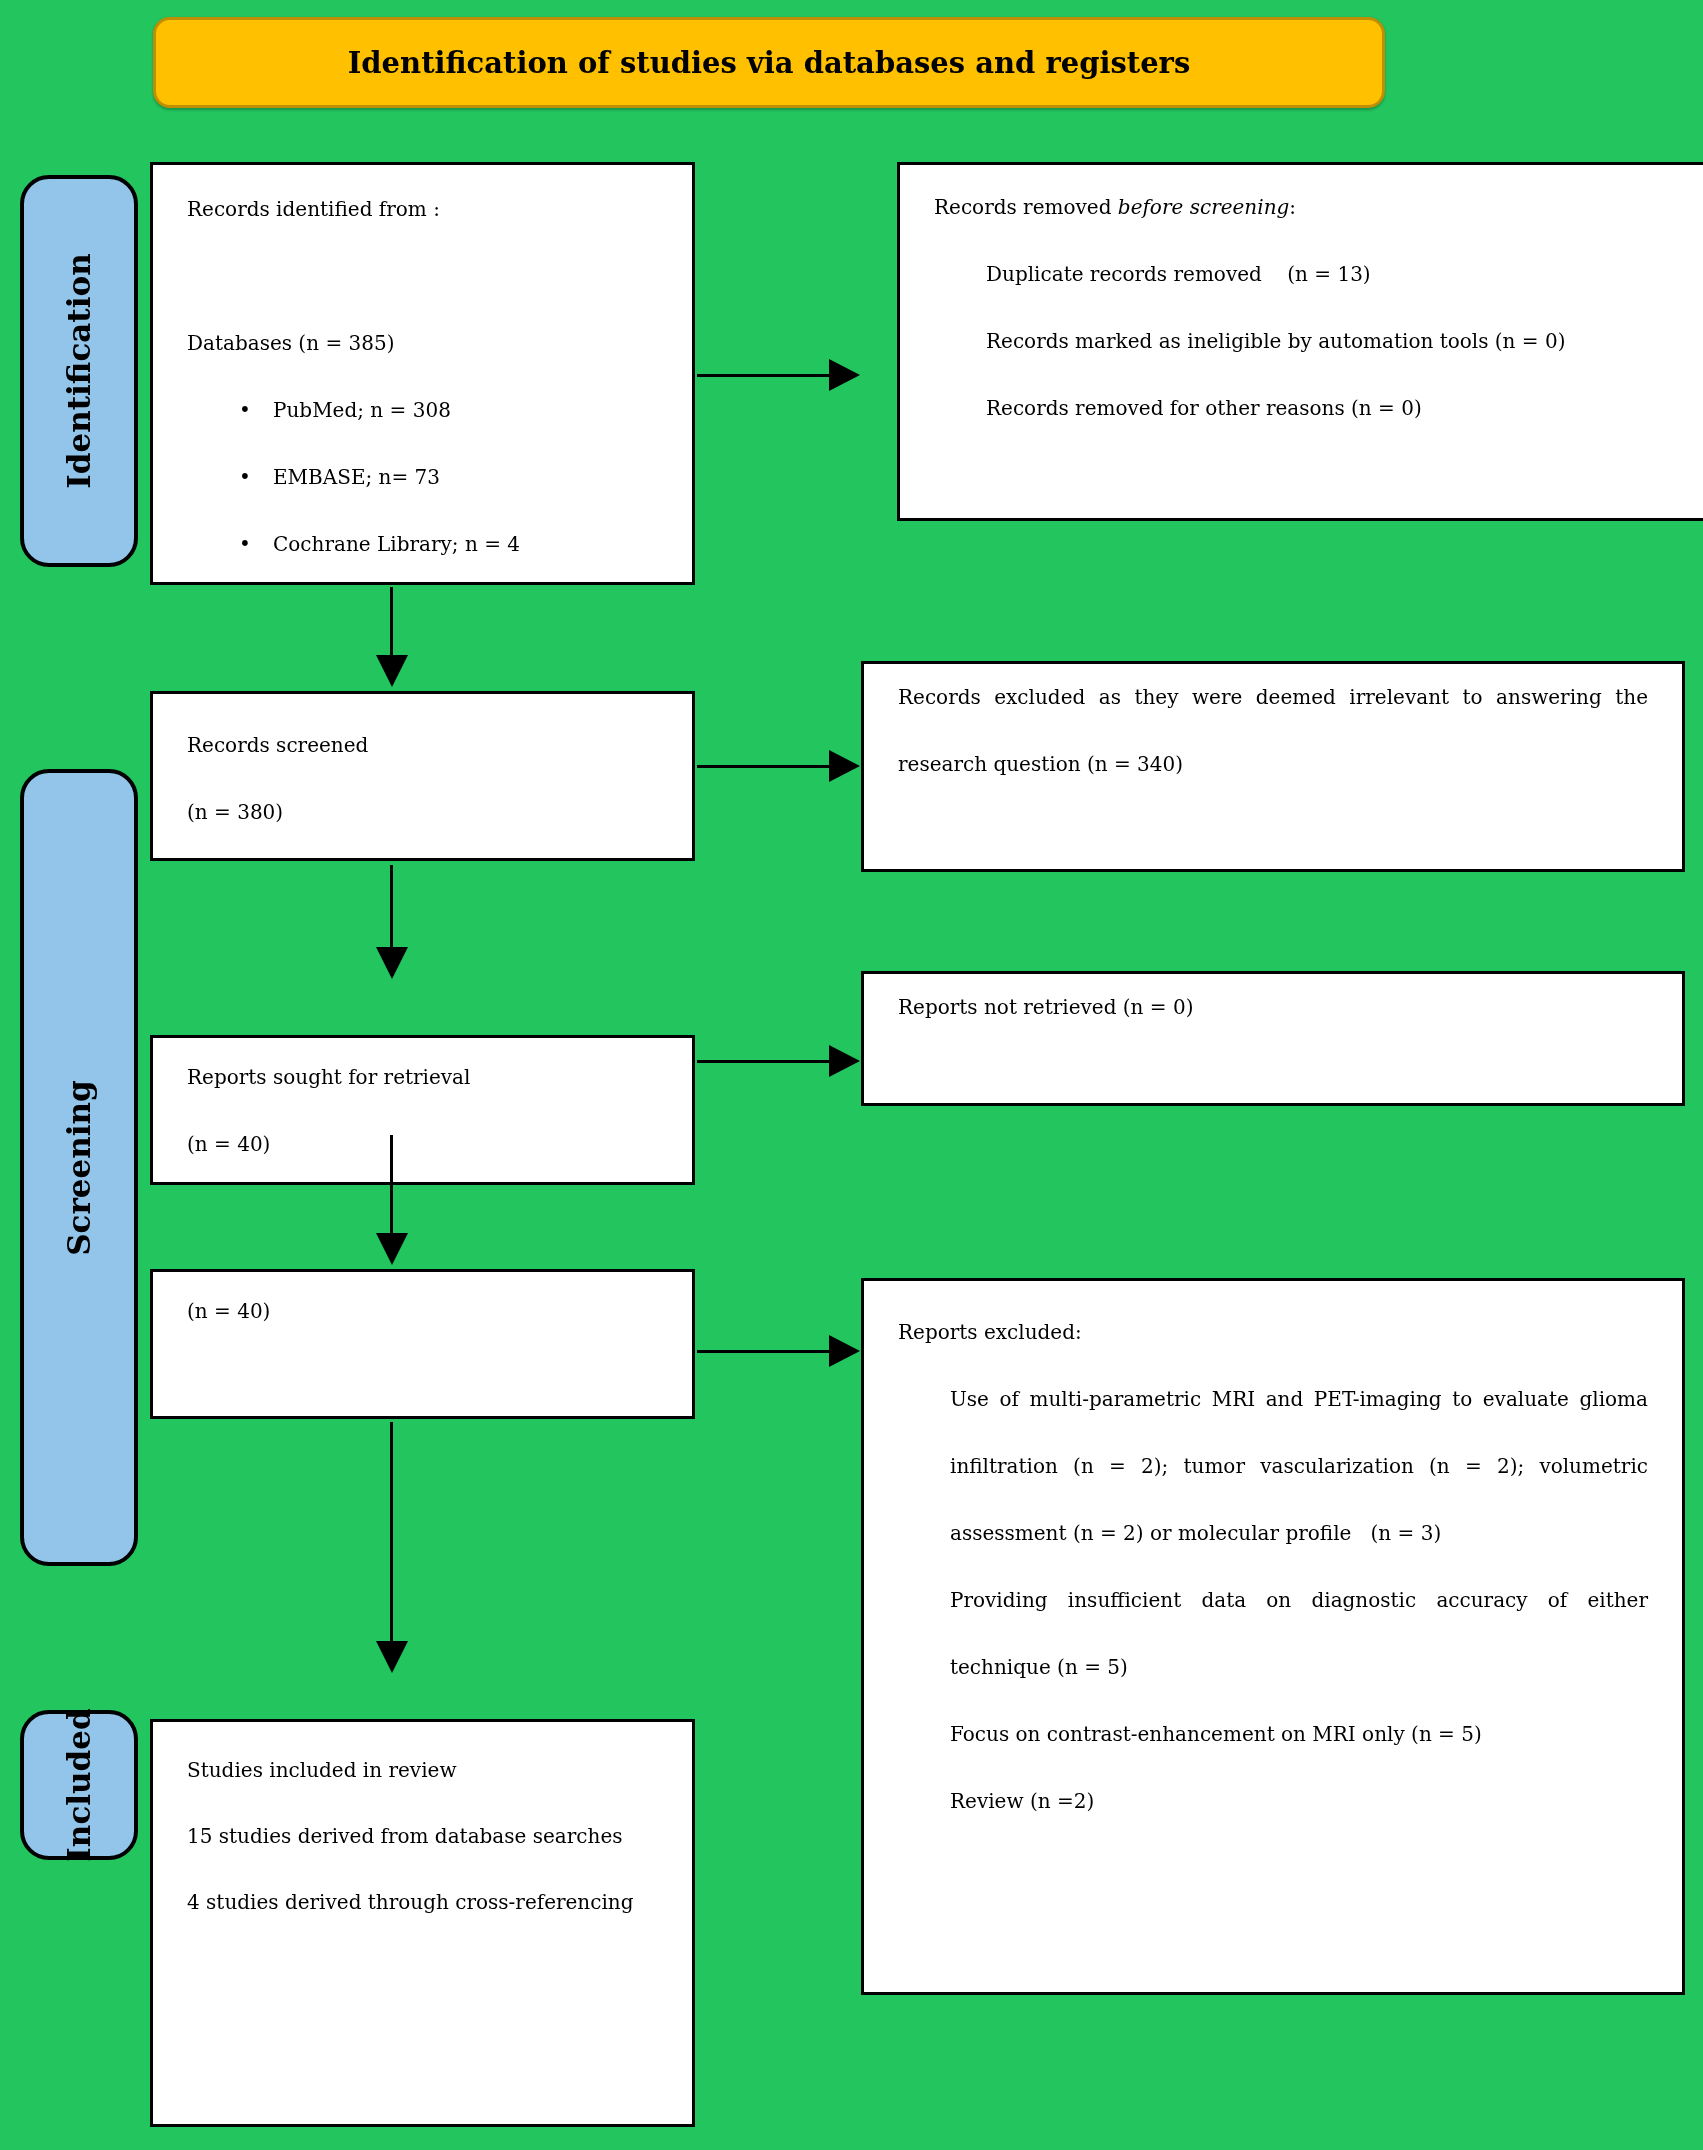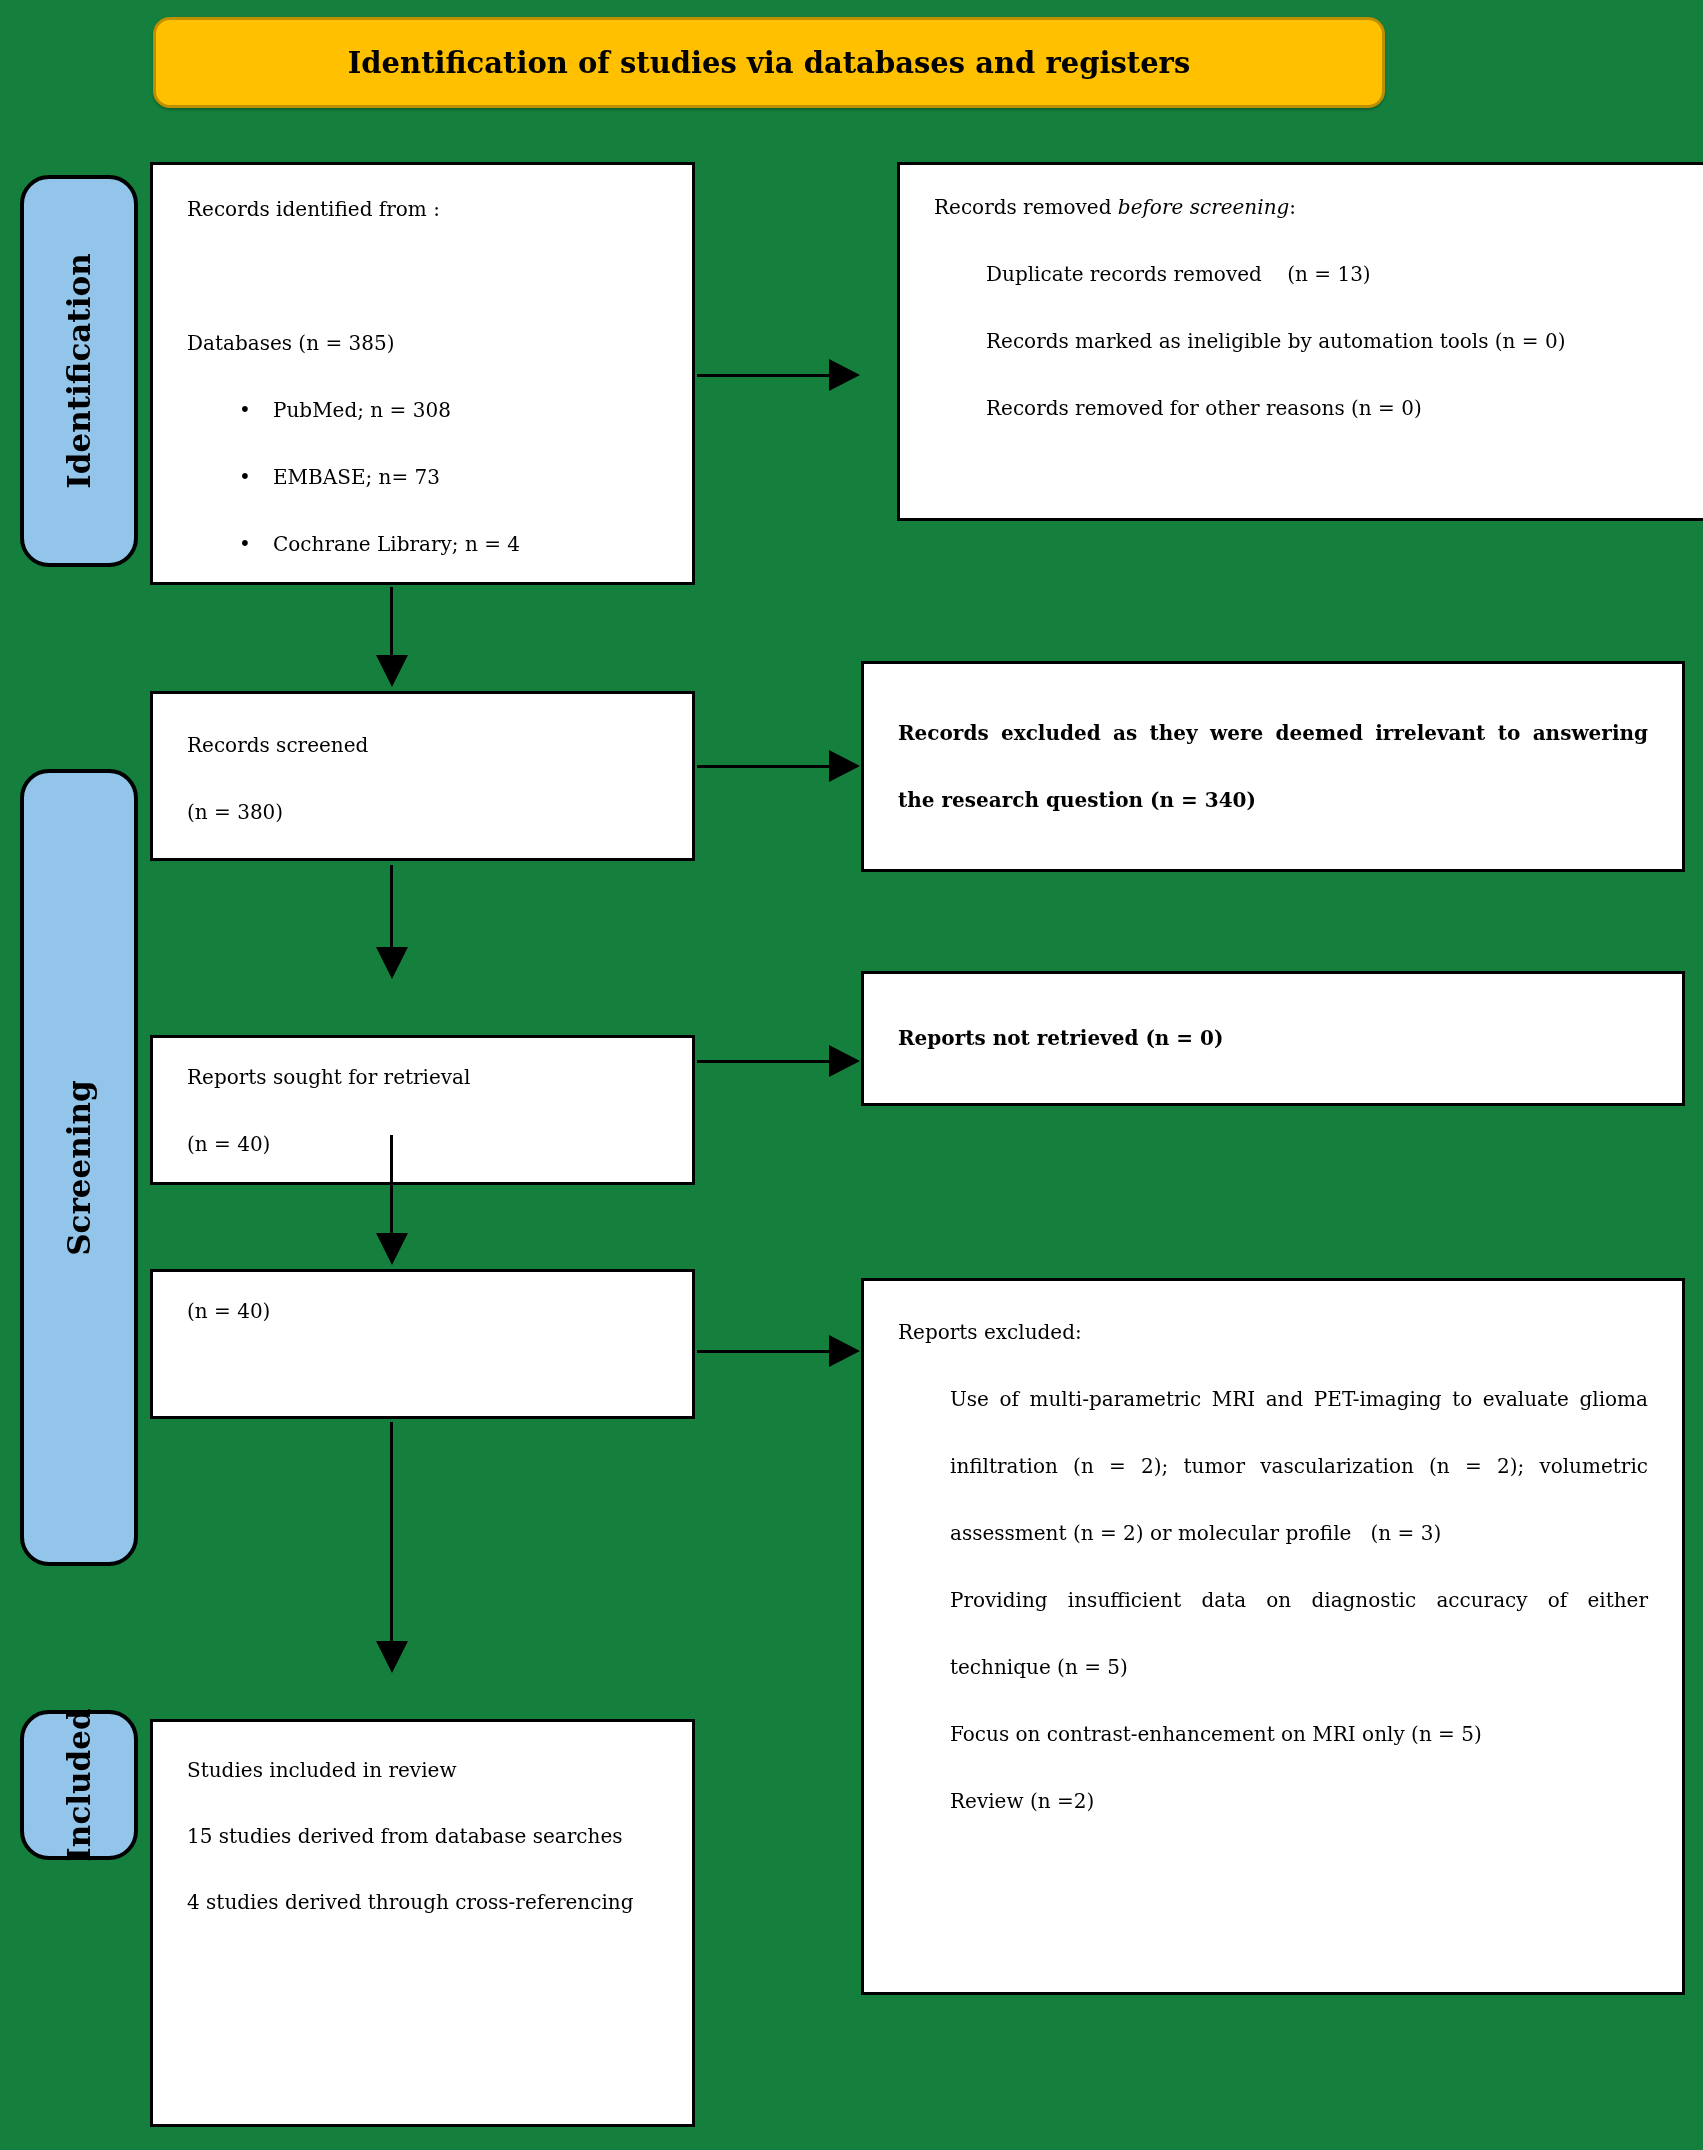--- a/index.html
+++ b/index.html
@@ -1,20 +1,20 @@
 <!DOCTYPE html>
 <html style="font-size:9.8px"><head>
 <meta charset="utf-8">
 <style>
   html,body{margin:0;padding:0;background:#ffffff;}
   #canvas{
     position:relative;
     width:1704px;
     height:2151px;
-    background:#15803d;
+    background:#22c55e;
     font-family:"DejaVu Serif","Liberation Serif",serif;
     color:#000000;
     overflow:hidden;
   }
   
   .banner{
     position:absolute;
     left:153px;top:17px;width:1232px;height:91px;
     background:#FFC000;
     border:3.1px solid #BE8F00;
@@ -48,21 +48,21 @@
     font-size:20px;
   }
   .box .inner{padding:11px 34px 0 34px;}
   .line{line-height:67px;white-space:nowrap;}
   .wrapline{line-height:67px;}
   .spacer{height:67px;}
   .just{text-align:justify;}
   .item{margin-left:52px;text-align:justify;line-height:67px;}
   .bullet-row{display:flex;line-height:67px;}
   .bullet-row .marker{width:86px;padding-left:52px;box-sizing:border-box;}
-  .center-v{display:flex;flex-direction:column;justify-content:center;height:100%;font-weight:bold;}
+  .center-v{display:flex;flex-direction:column;justify-content:flex-start;height:100%;}
   .center-v .inner{padding:0 34px;}
   .b5 .line,.b5 .wrapline{line-height:66px;}
   
   .hline{position:absolute;height:3.1px;background:#000000;}
   .vline{position:absolute;width:3.1px;background:#000000;}
   .head-right{position:absolute;width:0;height:0;
     border-top:16.5px solid transparent;border-bottom:16.5px solid transparent;
     border-left:31px solid #000000;}
   .head-down{position:absolute;width:0;height:0;
     border-left:16px solid transparent;border-right:16px solid transparent;

